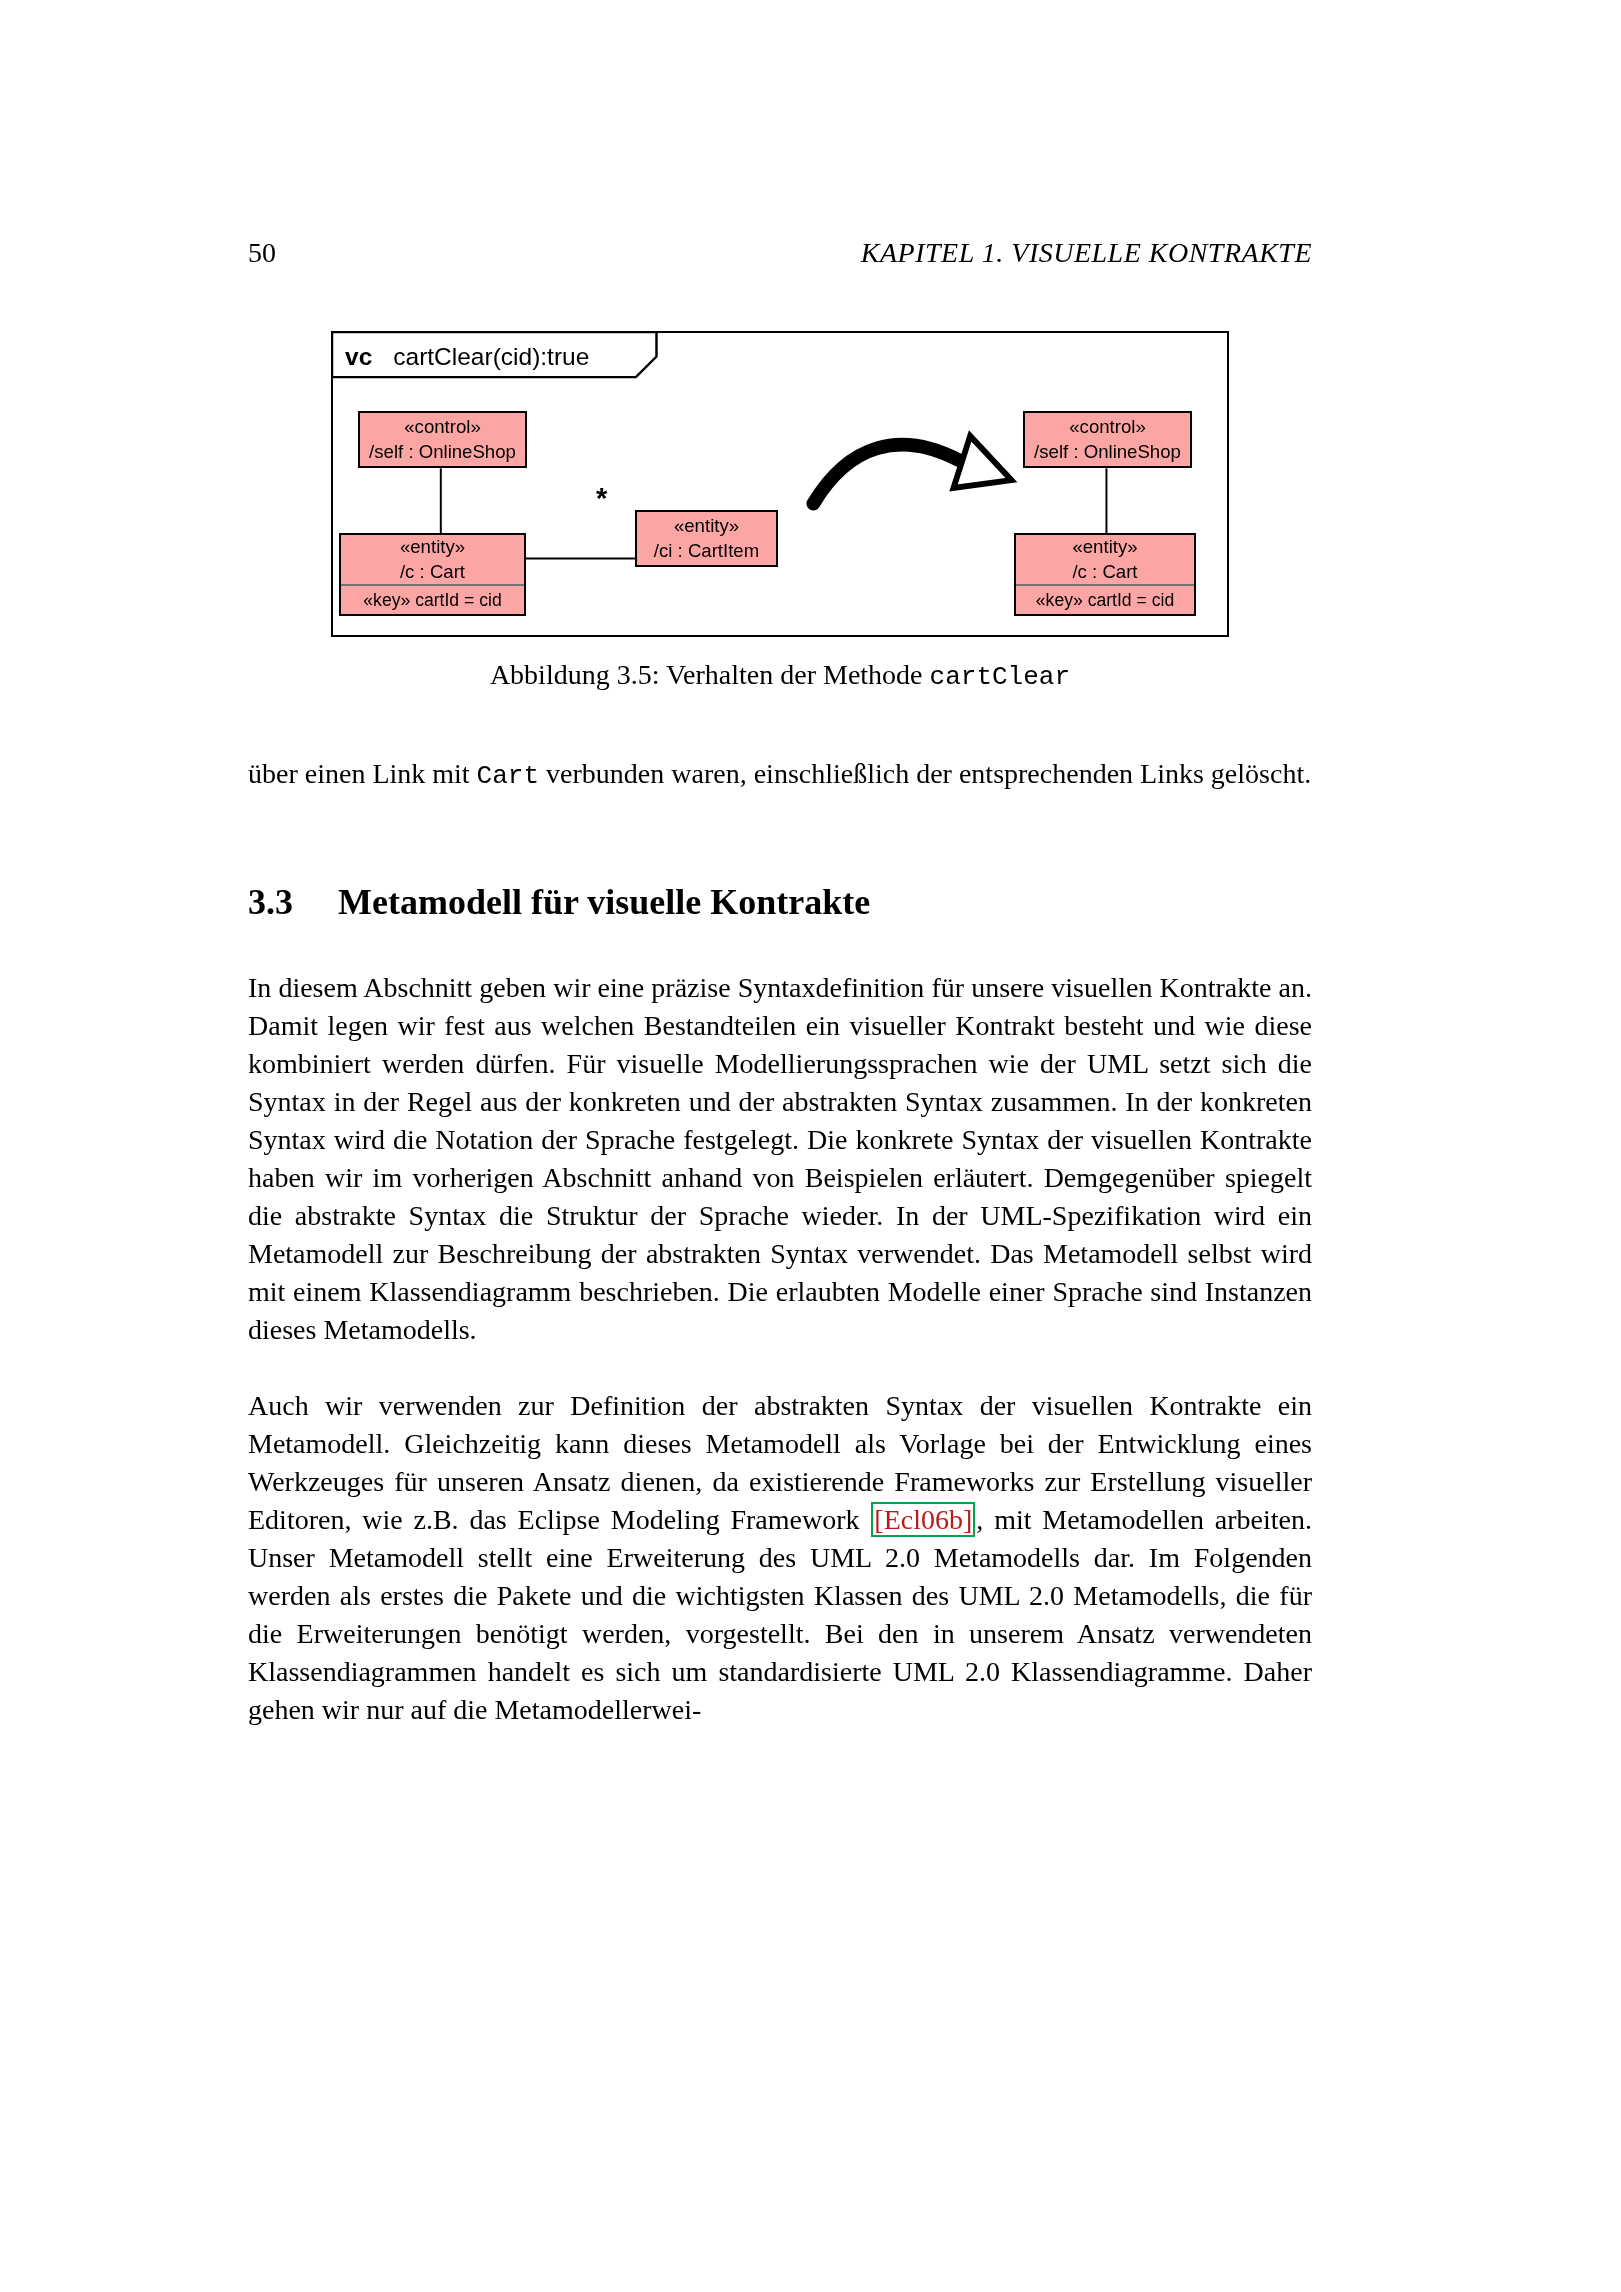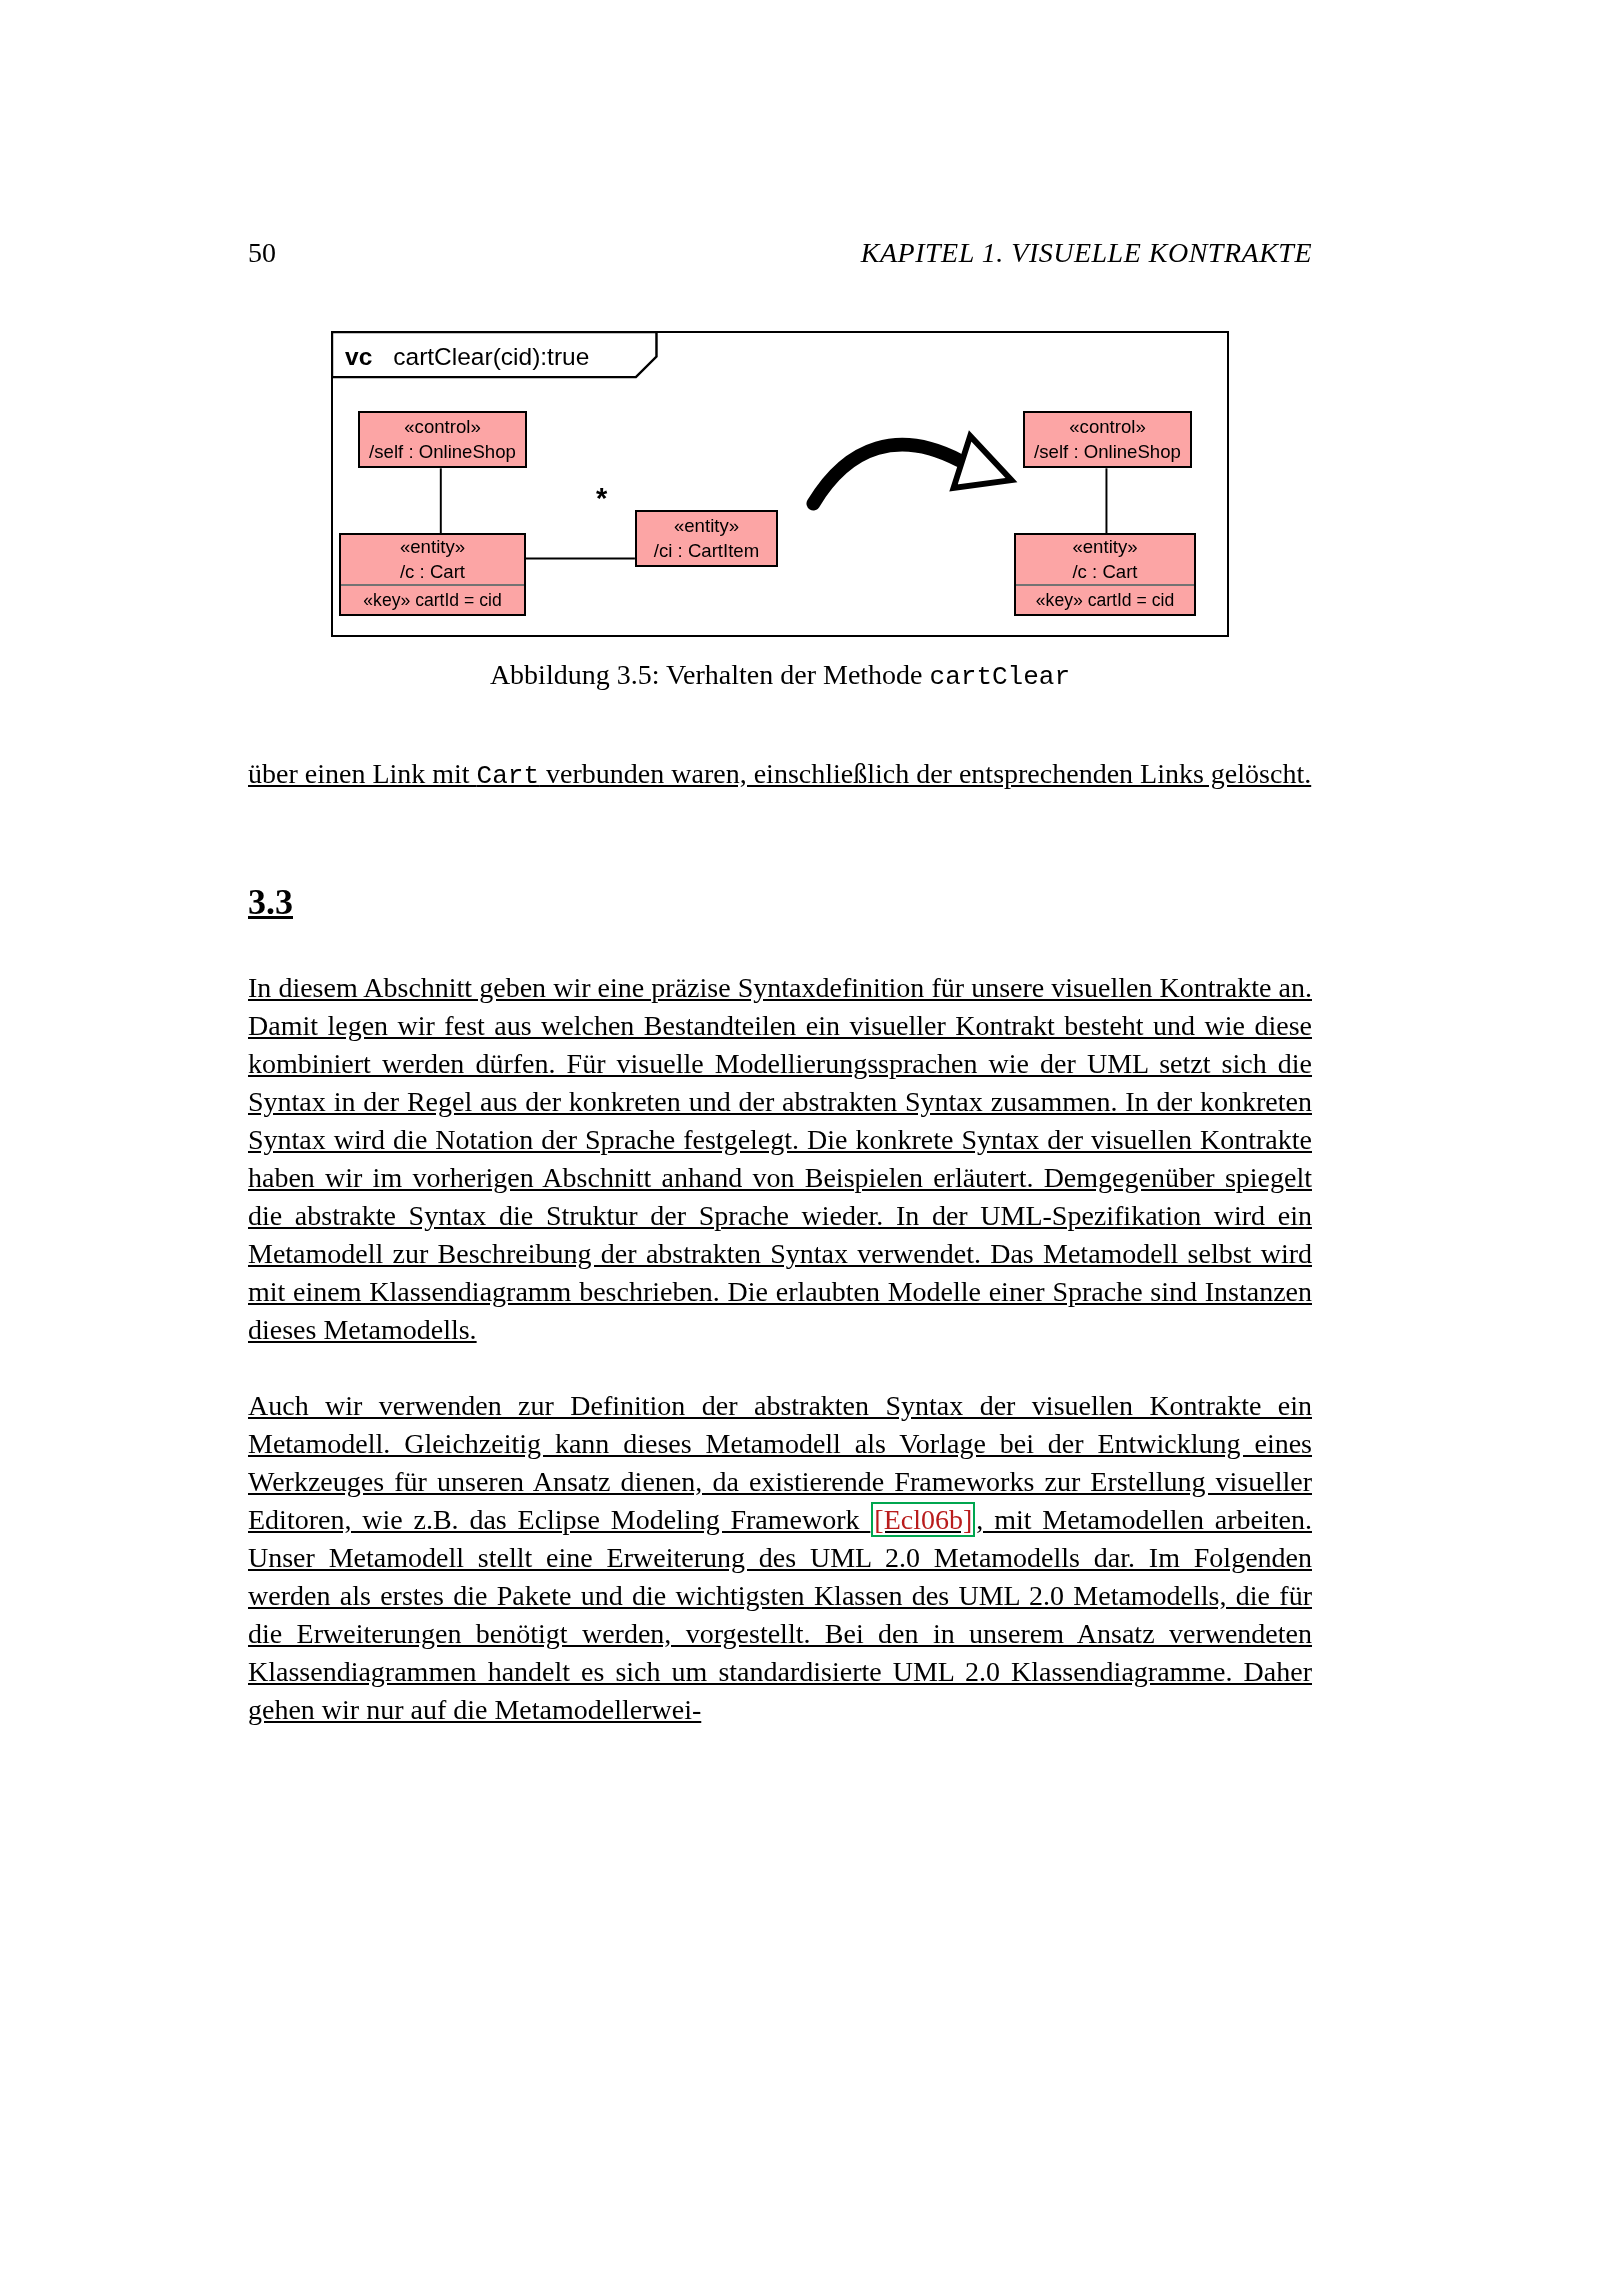--- a/index.html
+++ b/index.html
@@ -48,21 +48,21 @@
   }
   
   .caption{
     position:absolute;left:248px;top:659px;width:1064px;
     text-align:center;font-size:28px;
   }
   .mono{font-family:"Liberation Mono", monospace;font-size:0.93em;}
   
   .column{
     position:absolute;left:248px;top:755px;width:1064px;
-    font-size:28px;line-height:38px;text-decoration:underline;
+    font-size:28px;line-height:38px;
   }
   .para{text-align:justify;margin:0;}
   .section-heading{
     margin:86px 0 45px 0;
     font-size:36px;font-weight:bold;line-height:43px;
     display:flex;align-items:baseline;
   }
   .section-heading .num{margin-right:45px;}
   .para + .para{margin-top:38px;}
   .cite-link{
@@ -149,20 +149,21 @@
   </div>
 
   <div class="column">
 
     <p class="para">
       <span>über einen Link mit </span><span class="mono">Cart</span><span> verbunden waren, einschließlich der entsprechenden Links gelöscht.</span>
     </p>
 
     <div class="section-heading">
       <span class="num">3.3</span>
+      <span>Metamodell für visuelle Kontrakte</span>
     </div>
 
     <p class="para">In diesem Abschnitt geben wir eine präzise Syntaxdefinition für unsere visuellen Kontrakte an. Damit legen wir fest aus welchen Bestandteilen ein visueller Kontrakt besteht und wie diese kombiniert werden dürfen. Für visuelle Modellierungssprachen wie der UML setzt sich die Syntax in der Regel aus der konkreten und der abstrakten Syntax zusammen. In der konkreten Syntax wird die Notation der Sprache festgelegt. Die konkrete Syntax der visuellen Kontrakte haben wir im vorherigen Abschnitt anhand von Beispielen erläutert. Demgegenüber spiegelt die abstrakte Syntax die Struktur der Sprache wieder. In der UML-Spezifikation wird ein Metamodell zur Beschreibung der abstrakten Syntax verwendet. Das Metamodell selbst wird mit einem Klassendiagramm beschrieben. Die erlaubten Modelle einer Sprache sind Instanzen dieses Metamodells.</p>
 
     <p class="para">
       <span>Auch wir verwenden zur Definition der abstrakten Syntax der visuellen Kontrakte ein Metamodell. Gleichzeitig kann dieses Metamodell als Vorlage bei der Entwicklung eines Werkzeuges für unseren Ansatz dienen, da existierende Frameworks zur Erstellung visueller Editoren, wie z.B. das Eclipse Modeling Framework </span><a class="cite-link">[Ecl06b]</a><span>, mit Metamodellen arbeiten. Unser Metamodell stellt eine Erweiterung des UML 2.0 Metamodells dar. Im Folgenden werden als erstes die Pakete und die wichtigsten Klassen des UML 2.0 Metamodells, die für die Erweiterungen benötigt werden, vorgestellt. Bei den in unserem Ansatz verwendeten Klassendiagrammen handelt es sich um standardisierte UML 2.0 Klassendiagramme. Daher gehen wir nur auf die Metamodellerwei-</span>
     </p>
 
   </div>
 

